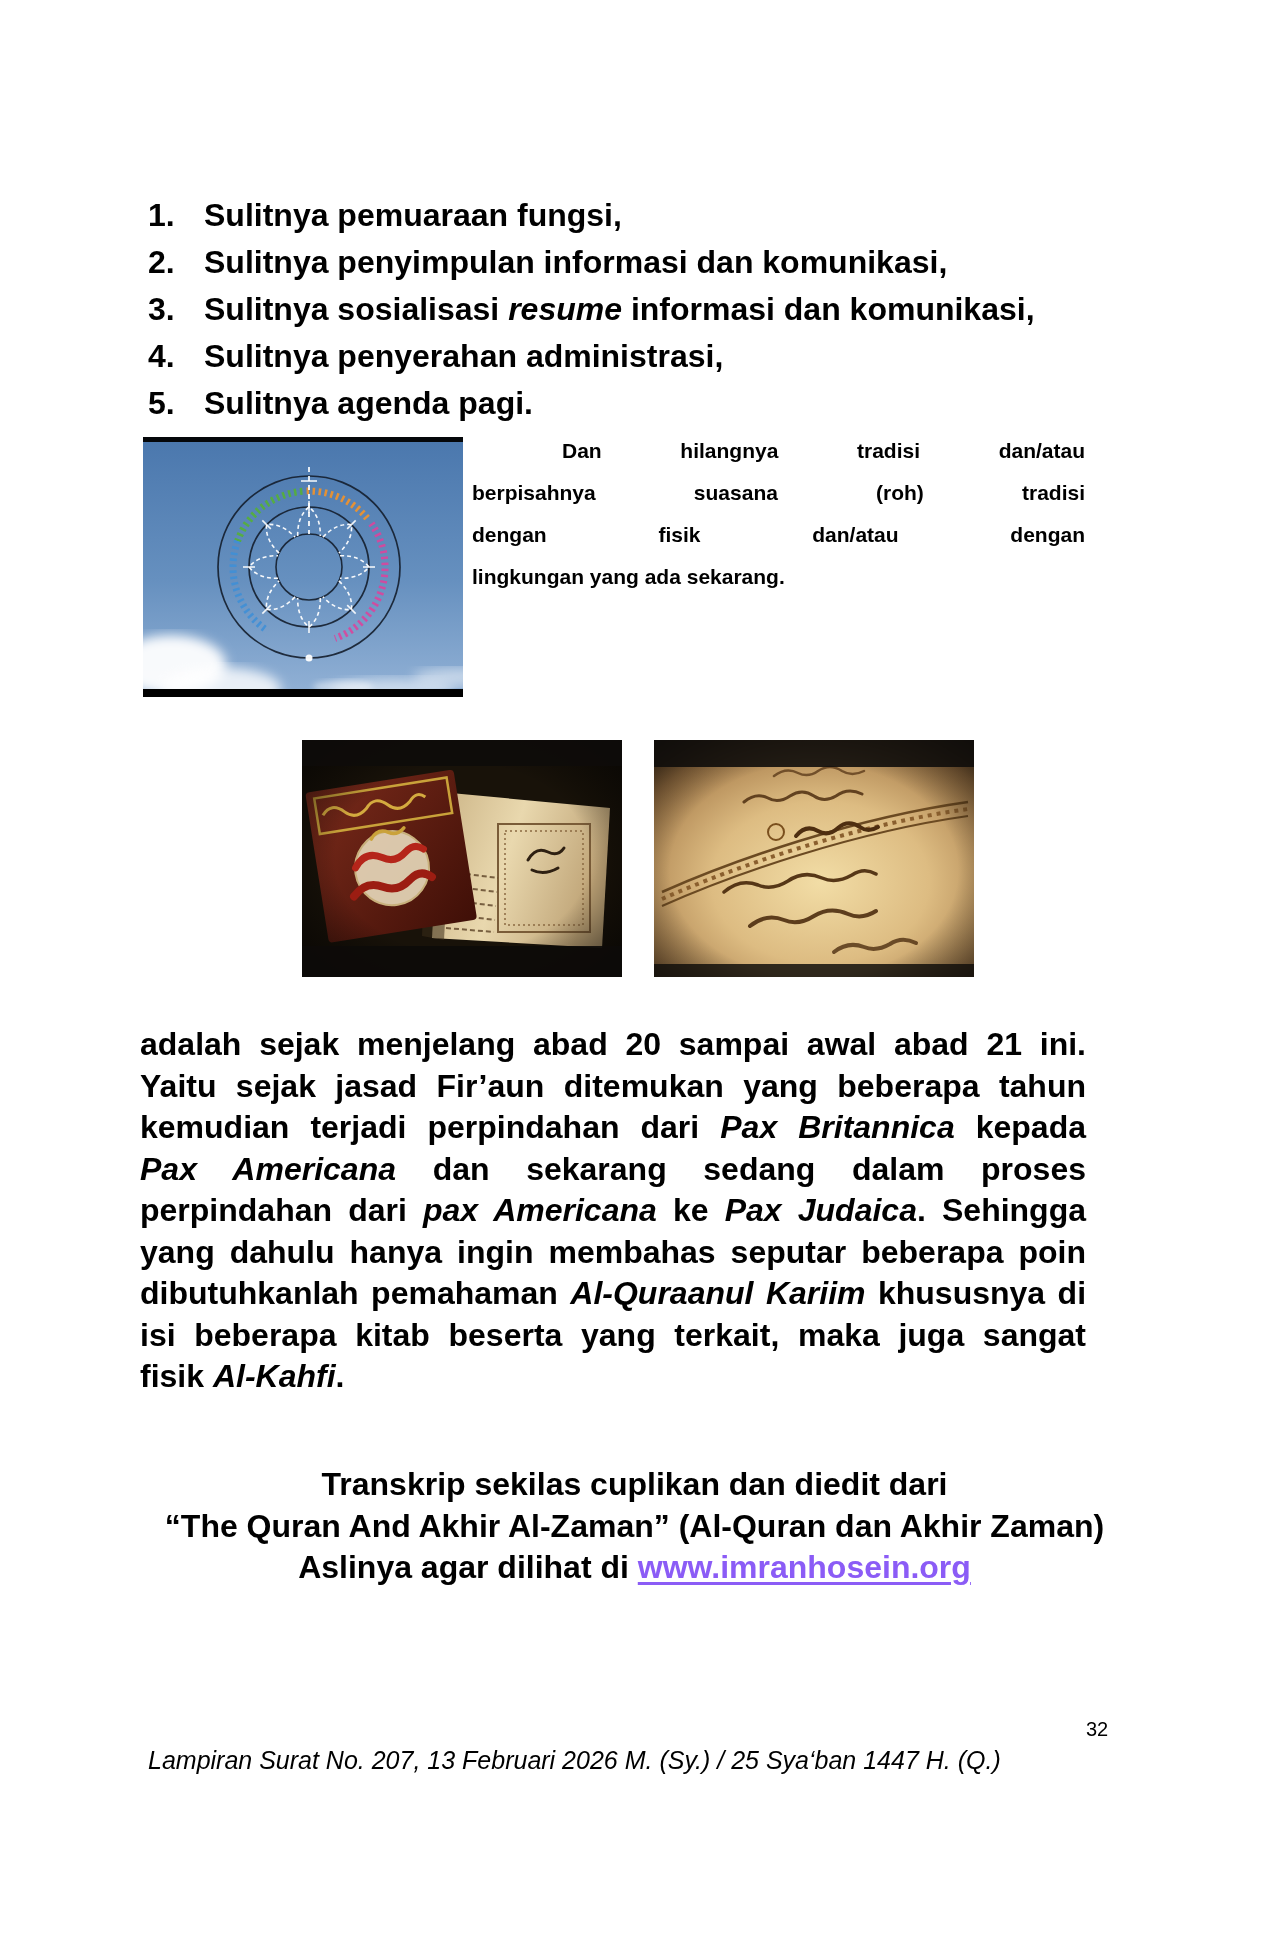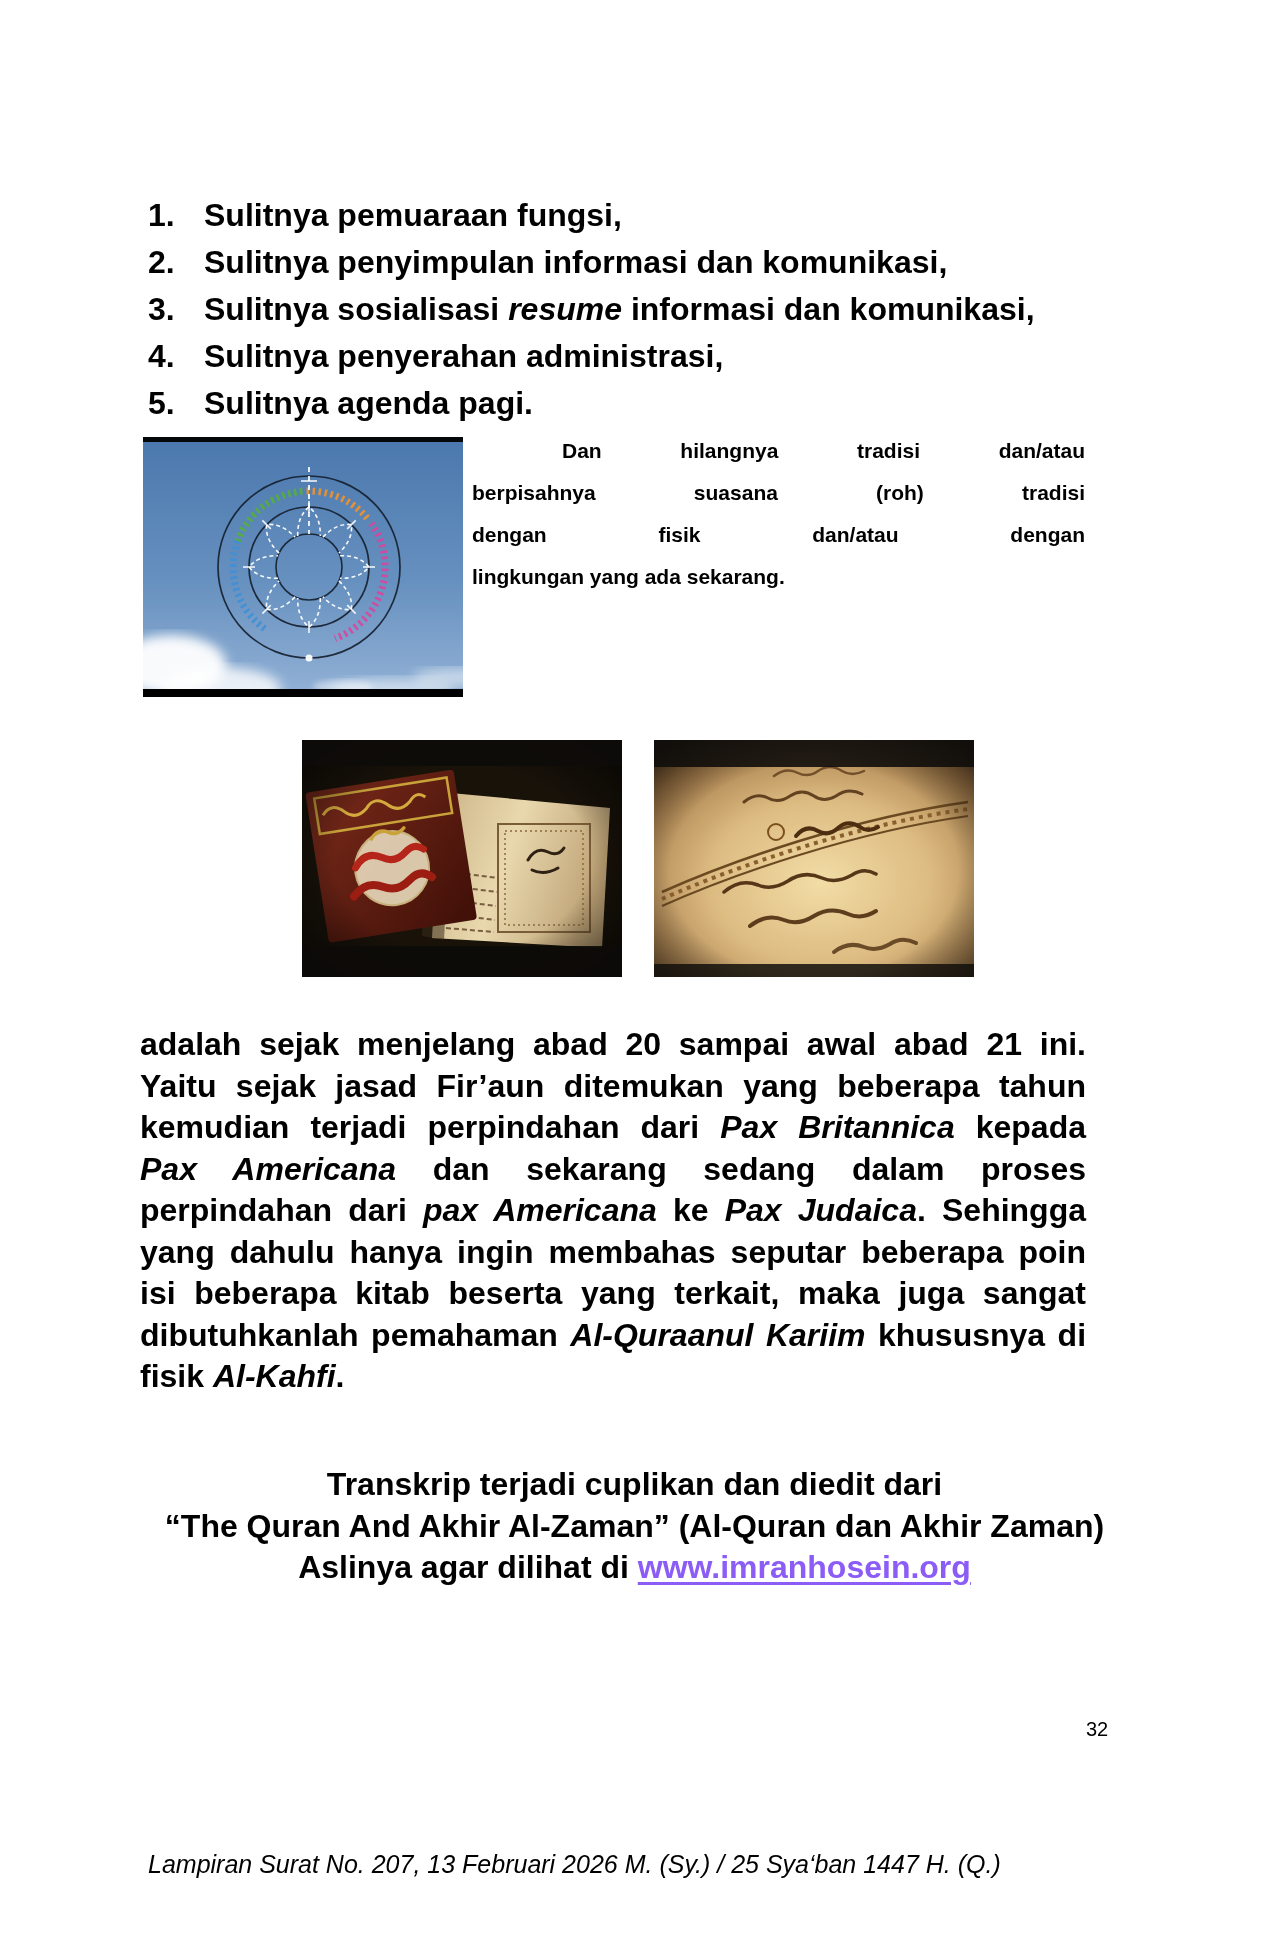--- a/index.html
+++ b/index.html
@@ -28,21 +28,21 @@
   
   .main-par{position:absolute;left:140px;top:1024px;width:946px;
     font-weight:bold;font-size:32px;line-height:41.5px;}
   
   .transcript{position:absolute;left:0;top:1464px;width:1269px;text-align:center;
     font-weight:bold;font-size:32px;line-height:41.5px;}
   .transcript a{color:#8b5cf6;text-decoration:underline;text-decoration-thickness:3px;text-underline-offset:4px;}
   
   .page-num{position:absolute;left:1062px;top:1714px;width:70px;text-align:center;
     font-size:20px;line-height:30px;}
-  .footer-note{position:absolute;left:148px;top:1849px;width:1000px;
+  .footer-note{position:absolute;left:148px;top:1745px;width:1000px;
     font-style:italic;font-size:25px;line-height:30px;}
   i{font-style:italic;}
   svg{display:block;}
 </style>
 </head>
 <body>
 
 <div class="page">
 
   <div class="num-list">
@@ -223,27 +223,27 @@
     </svg>
   </div>
 
   <div class="main-par">
     <div class="jl"><span>adalah sejak menjelang abad 20 sampai awal abad 21 ini.</span></div>
     <div class="jl"><span>Yaitu sejak jasad Fir’aun ditemukan yang beberapa tahun</span></div>
     <div class="jl"><span>kemudian terjadi perpindahan dari </span><i>Pax Britannica</i><span> kepada</span></div>
     <div class="jl"><i>Pax Americana</i><span> dan sekarang sedang dalam proses</span></div>
     <div class="jl"><span>perpindahan dari </span><i>pax Americana</i><span> ke </span><i>Pax Judaica</i><span>. Sehingga</span></div>
     <div class="jl"><span>yang dahulu hanya ingin membahas seputar beberapa poin</span></div>
+    <div class="jl"><span>dibutuhkanlah pemahaman </span><i>Al-Quraanul Kariim</i><span> khususnya di</span></div>
     <div class="jl"><span>isi beberapa kitab beserta yang terkait, maka juga sangat</span></div>
-    <div class="jl"><span>dibutuhkanlah pemahaman </span><i>Al-Quraanul Kariim</i><span> khususnya di</span></div>
     <div><span>fisik </span><i>Al-Kahfi</i><span>.</span></div>
   </div>
 
   <div class="transcript">
-    <div>Transkrip terjadi cuplikan dan diedit dari</div>
+    <div>Transkrip sekilas cuplikan dan diedit dari</div>
     <div>“The Quran And Akhir Al-Zaman” (Al-Quran dan Akhir Zaman)</div>
     <div>
       <span>Aslinya agar dilihat di </span><a href="#">www.imranhosein.org</a>
     </div>
   </div>
 
   <div class="page-num">32</div>
   <div class="footer-note">Lampiran Surat No. 207, 13 Februari 2026 M. (Sy.) / 25 Sya‘ban 1447 H. (Q.)</div>
 
 </div>

